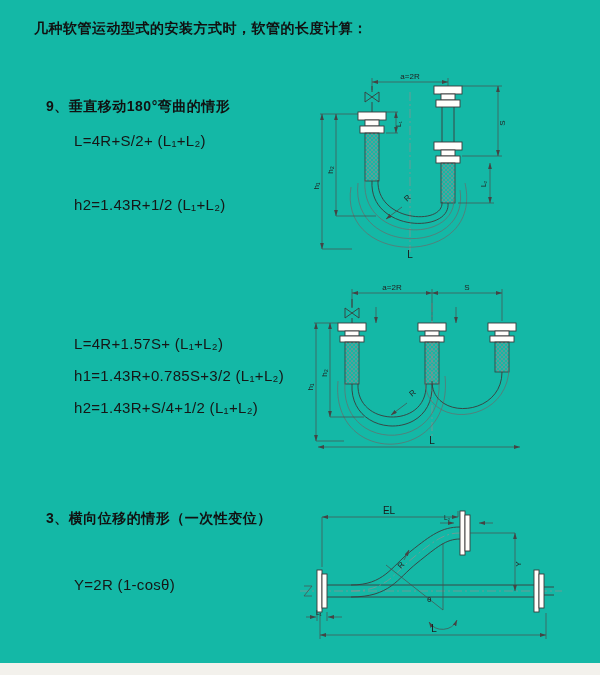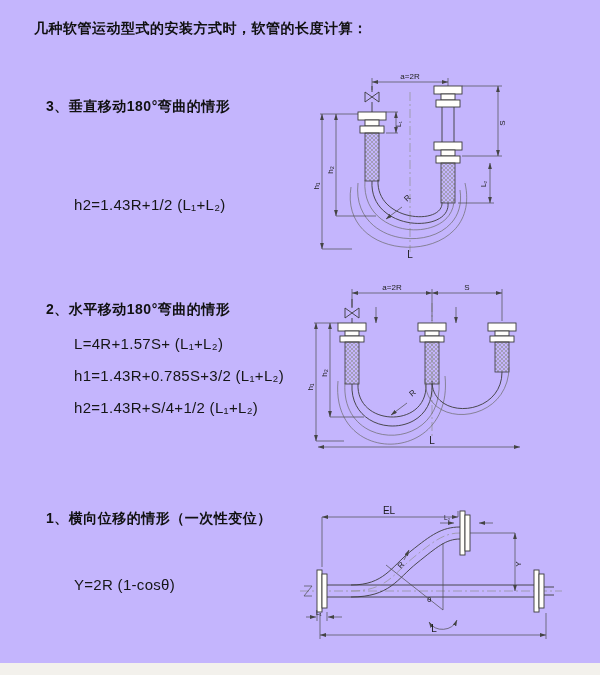--- a/index.html
+++ b/index.html
@@ -1,16 +1,16 @@
 <!DOCTYPE html>
 <html><head>
 <meta charset="utf-8">
 <style>
   html,body{margin:0;padding:0;background:#fffefb;}
-  .page{position:relative;width:600px;height:675px;background:#c4b5fd;overflow:hidden;
+  .page{position:relative;width:600px;height:675px;background:#14b8a6;overflow:hidden;
         font-family:"Liberation Sans","DejaVu Sans",sans-serif;color:#111;}
   .abs{position:absolute;}
   .doc-title{left:34px;top:20px;font-size:14px;font-weight:bold;letter-spacing:0.5px;}
   .sec-heading{left:46px;font-size:14px;font-weight:bold;letter-spacing:0.5px;}
   .formula{left:74px;font-size:15px;letter-spacing:0.3px;color:#161616;}
   svg{position:absolute;overflow:visible;}
   .ol{stroke:#3b3b3b;stroke-width:0.9;fill:none;}
   .tl{stroke:#6a6a6a;stroke-width:0.7;fill:none;}
   .dl{stroke:#4a4a4a;stroke-width:0.7;fill:none;}
   .cl{stroke:#909090;stroke-width:0.7;stroke-dasharray:9 3 2 3;fill:none;}
@@ -32,21 +32,22 @@
         <path d="M0,0 L10,3 L0,6 Z" fill="#444"></path>
       </marker>
       <pattern id="braidpat" width="4" height="4" patternUnits="userSpaceOnUse">
         <path d="M0,4 L4,0 M0,0 L4,4" stroke="#8d8d8d" stroke-width="0.6"></path>
       </pattern>
     </defs>
   </svg>
 
   <div class="abs doc-title">几种软管运动型式的安装方式时，软管的长度计算：</div>
 
-  <div class="abs sec-heading" style="top:98px">3、垂直移动180°弯曲的情形</div>
+  <div class="abs sec-heading" style="top:98px">9、垂直移动180°弯曲的情形</div>
+  <div class="abs formula" style="top:132px">L=4R+S/2+ (L₁+L₂)</div>
   <div class="abs formula" style="top:196px">h2=1.43R+1/2 (L₁+L₂)</div>
 
   <svg style="left:312px;top:66px" width="236" height="196" viewBox="0 0 236 196">
     <path class="cl" d="M98,26 V186"></path>
 
     <g>
       <path class="dl" d="M60,12 V24 M136,12 V20"></path>
       <path class="dl" d="M60,16 H136" marker-start="url(#arr)" marker-end="url(#arr)"></path>
       <text class="dim" x="98" y="13" text-anchor="middle">a=2R</text>
     </g>
@@ -111,21 +112,20 @@
 
     <g>
       <path class="dl" d="M146,137 H182"></path>
       <path class="dl" d="M178,97 V137" marker-start="url(#arr)" marker-end="url(#arr)"></path>
       <text class="dim-s" x="174" y="118" transform="rotate(-90 174 118)" text-anchor="middle">L₂</text>
     </g>
 
     <text class="big" x="98" y="192" text-anchor="middle">L</text>
   </svg>
 
-  <div class="abs sec-heading" style="top:301px">2、水平移动180°弯曲的情形</div>
   <div class="abs formula" style="top:335px">L=4R+1.57S+ (L₁+L₂)</div>
   <div class="abs formula" style="top:367px">h1=1.43R+0.785S+3/2 (L₁+L₂)</div>
   <div class="abs formula" style="top:399px">h2=1.43R+S/4+1/2 (L₁+L₂)</div>
 
   <svg style="left:308px;top:281px" width="240" height="172" viewBox="0 0 240 172">
     <path class="cl" d="M124,22 V158"></path>
 
     <g>
       <path class="dl" d="M44,8 V26 M124,8 V40 M194,8 V40"></path>
       <path class="dl" d="M44,12 H124" marker-start="url(#arr)" marker-end="url(#arr)"></path>
@@ -188,21 +188,21 @@
       <path class="dl" d="M8,160 H36"></path>
       <text class="dim" x="5" y="106" transform="rotate(-90 5 106)" text-anchor="middle">h₁</text>
     </g>
 
     <g>
       <path class="dl" d="M10,166 H212" marker-start="url(#arr)" marker-end="url(#arr)"></path>
       <text class="big" x="124" y="163" text-anchor="middle">L</text>
     </g>
   </svg>
 
-  <div class="abs sec-heading" style="top:510px">1、横向位移的情形（一次性变位）</div>
+  <div class="abs sec-heading" style="top:510px">3、横向位移的情形（一次性变位）</div>
   <div class="abs formula" style="top:576px">Y=2R (1-cosθ)</div>
 
   <svg style="left:294px;top:503px" width="274" height="148" viewBox="0 0 274 148">
     <path class="cl" d="M6,88 H268"></path>
     <path class="dl" d="M10,83 L18,83 L10,93 L18,93"></path>
 
     <g>
       <rect class="part" x="23" y="67" width="5" height="42"></rect>
       <rect class="part" x="28" y="71" width="5" height="34"></rect>
       <path class="ol" d="M33,82 H57 M33,94 H57"></path>

